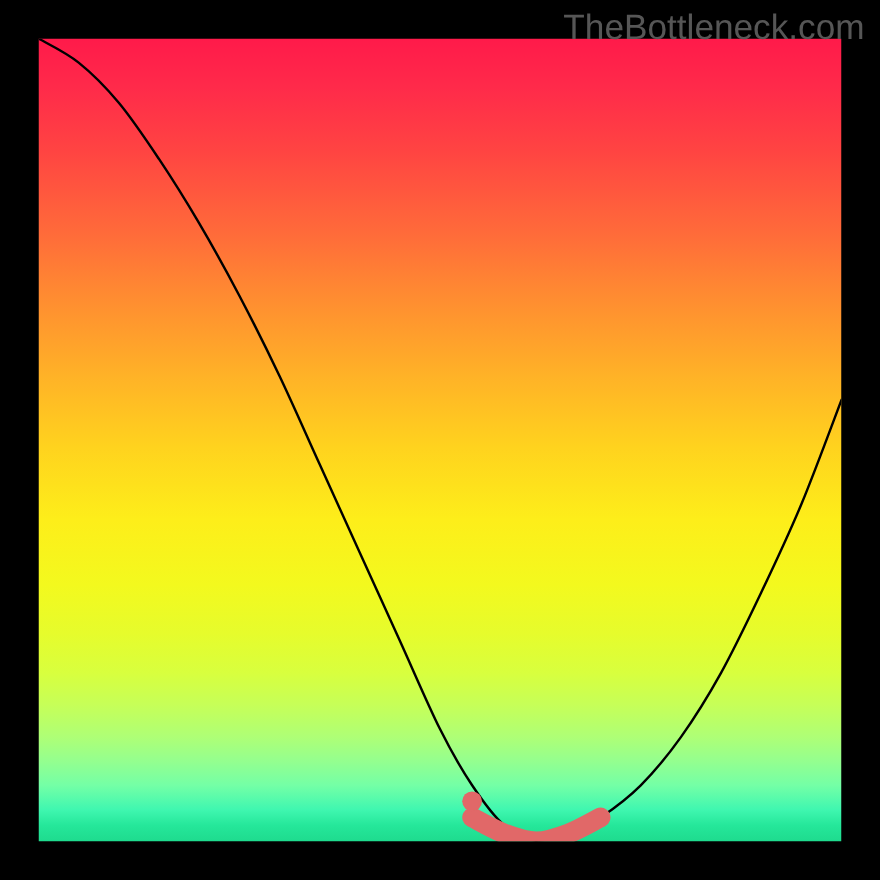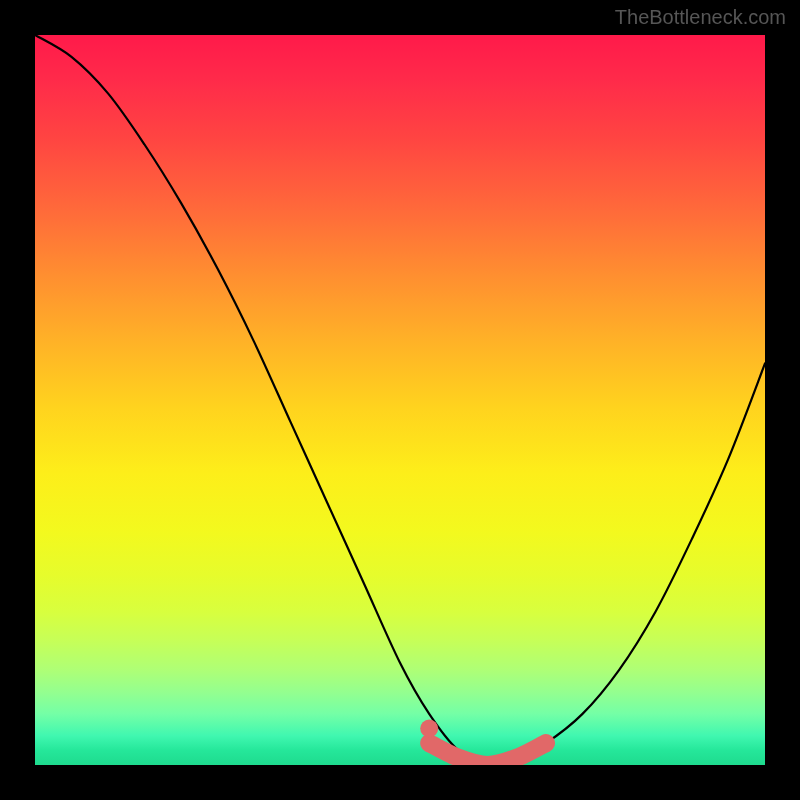--- a/index.html
+++ b/index.html
@@ -2,21 +2,21 @@
 <html><head>
 <meta charset="utf-8">
 <style>
   * { margin: 0; padding: 0; box-sizing: border-box; }
   body { background: #000; width: 800px; height: 800px; overflow: hidden; position: relative; }
   .watermark {
     position: absolute;
     top: 6px;
     right: 14px;
     font-family: Arial, Helvetica, sans-serif;
-    font-size: 20px;
+    font-size: 32px;
     font-weight: 500;
     color: #565656;
     z-index: 10;
   }
   .plot-area {
     position: absolute;
     left: 35px;
     top: 35px;
     width: 730px;
     height: 730px;

